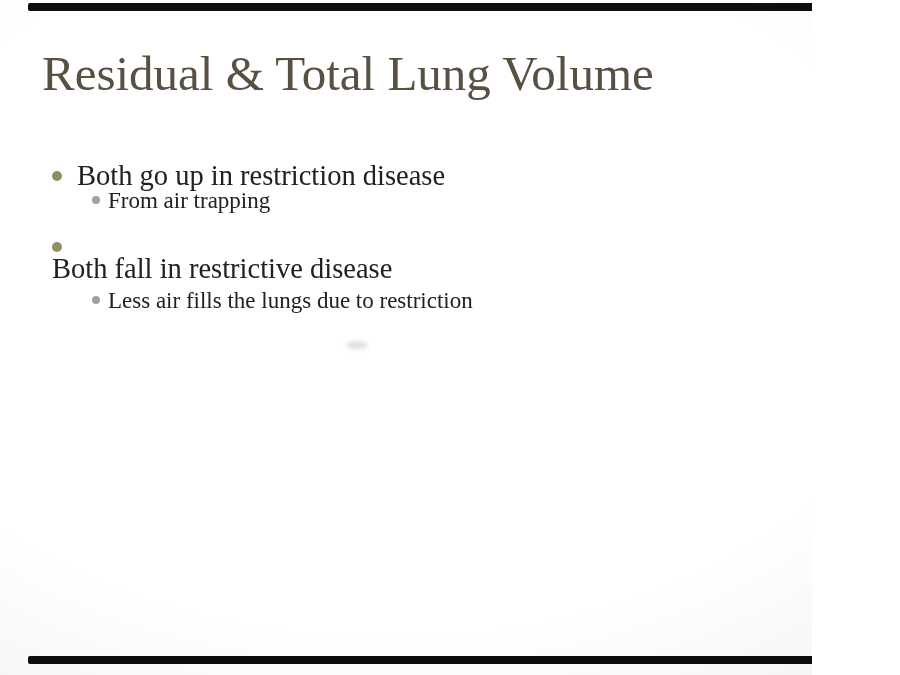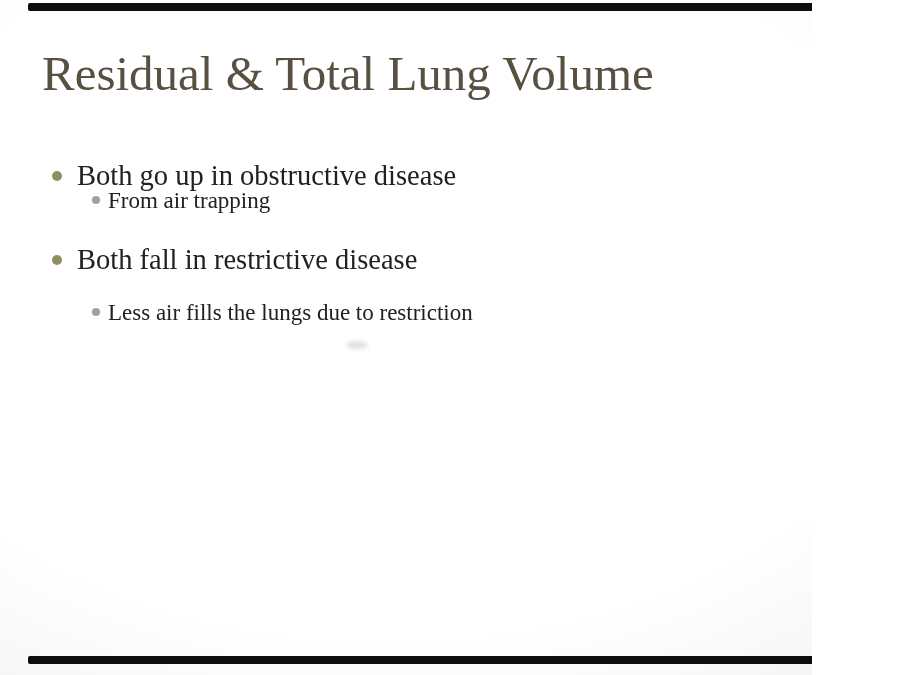--- a/index.html
+++ b/index.html
@@ -118,31 +118,31 @@
   </div>
 
   <div class="bar top"></div>
   <div class="bar bottom"></div>
 
   <h1 class="title">Residual &amp; Total Lung Volume</h1>
 
   <div id="bullet-list">
       <div class="bullet-row lvl1" style="top: 159px;">
         <span class="dot"></span>
-        <span class="bullet-text">Both go up in obstructive disease</span>
+        <span class="bullet-text">Both go up in restriction disease</span>
       </div>
       <div class="bullet-row lvl2" style="top: 185px;">
         <span class="dot"></span>
         <span class="bullet-text">From air trapping</span>
       </div>
-      <div class="bullet-row lvl1" style="top: 243px;">
+      <div class="bullet-row lvl1" style="top: 230px; flex-direction: column;">
         <span class="dot"></span>
         <span class="bullet-text">Both fall in restrictive disease</span>
       </div>
-      <div class="bullet-row lvl2" style="top: 285px; margin-top: 12px;">
+      <div class="bullet-row lvl2" style="top: 285px;">
         <span class="dot"></span>
         <span class="bullet-text">Less air fills the lungs due to restriction</span>
       </div>
     </div>
 
   <div class="smudge"></div>
 
 </div>
 
 </body></html>

